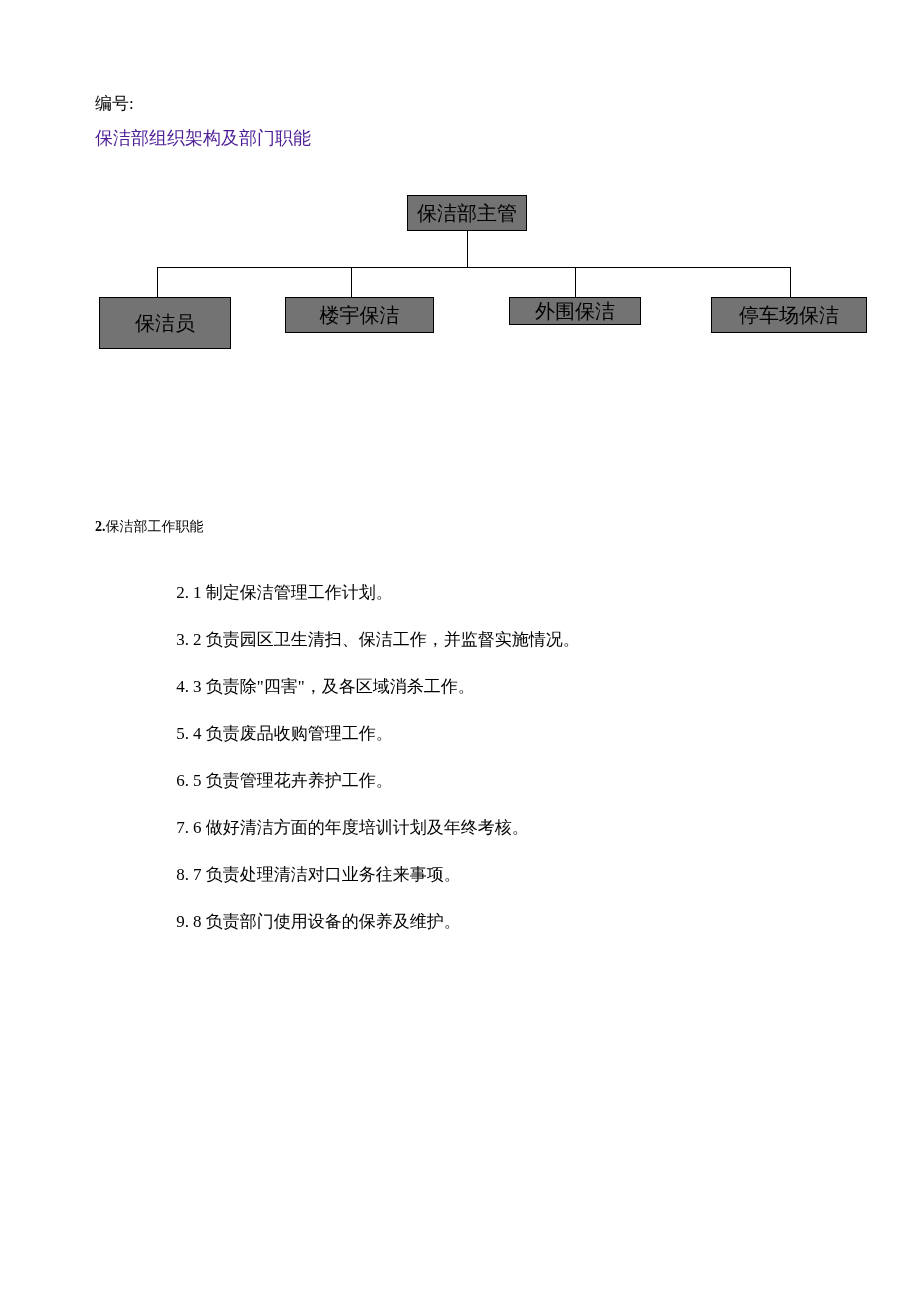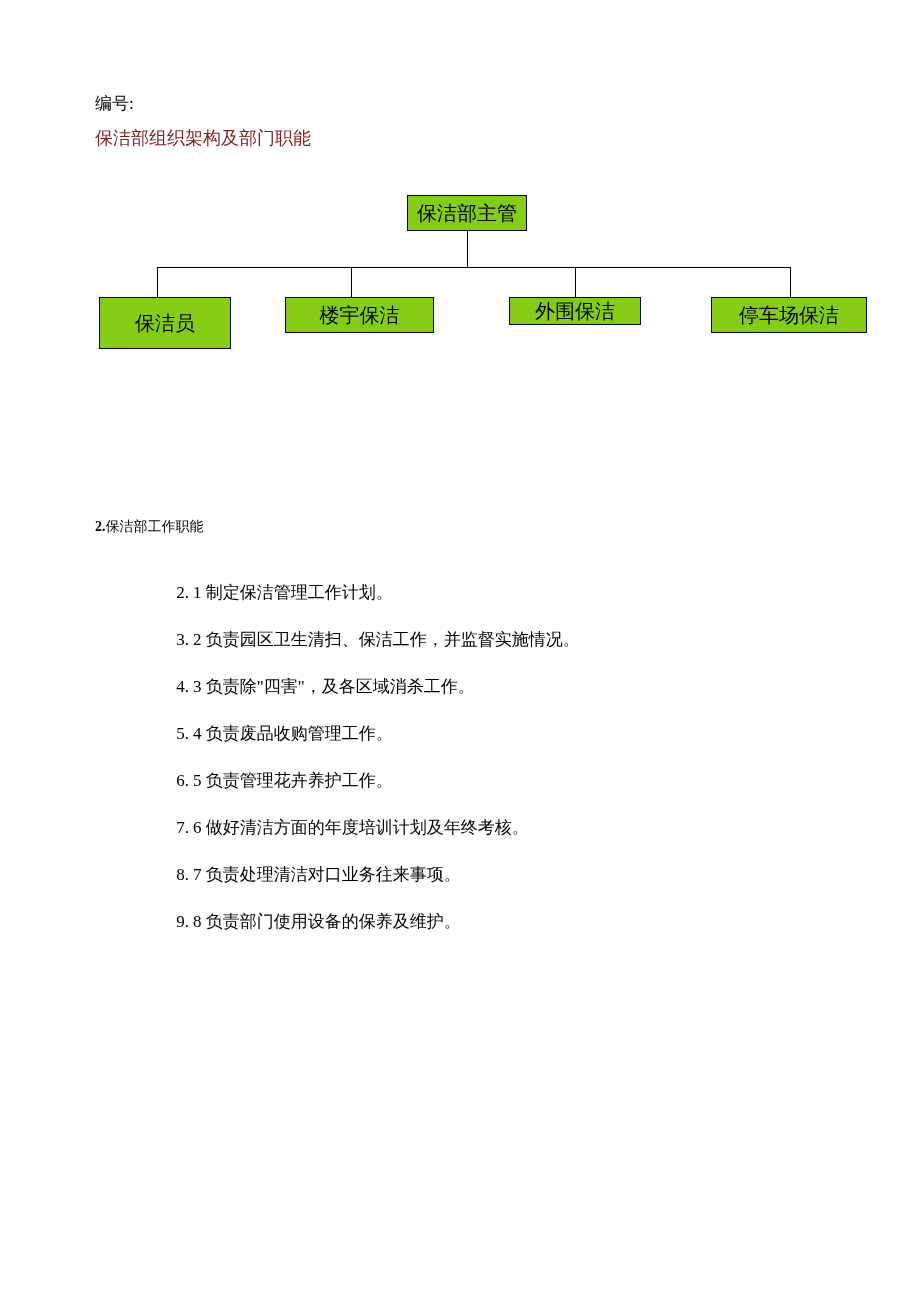--- a/index.html
+++ b/index.html
@@ -13,38 +13,38 @@
   .page {
     padding: 90px 95px 0 95px;
     font-size: 18px;
     line-height: 1.7;
   }
   .number-line {
     font-size: 17px;
     margin-bottom: 4px;
   }
   .title-link {
-    color: #7f1d1d;
+    color: #4c1d95;
     font-size: 18px;
     text-decoration: none;
     display: inline-block;
   }
   .section1 {
     margin-top: 48px;
     font-size: 19px;
   }
   .org-chart {
     position: relative;
     height: 170px;
     margin-top: 42px;
   }
   .org-box {
     position: absolute;
     border: 1px solid #000;
-    background: #84cc16;
+    background: #737373;
     text-align: center;
     font-size: 20px;
     display: flex;
     align-items: center;
     justify-content: center;
     box-sizing: border-box;
   }
   .org-line {
     position: absolute;
     background: #000;

